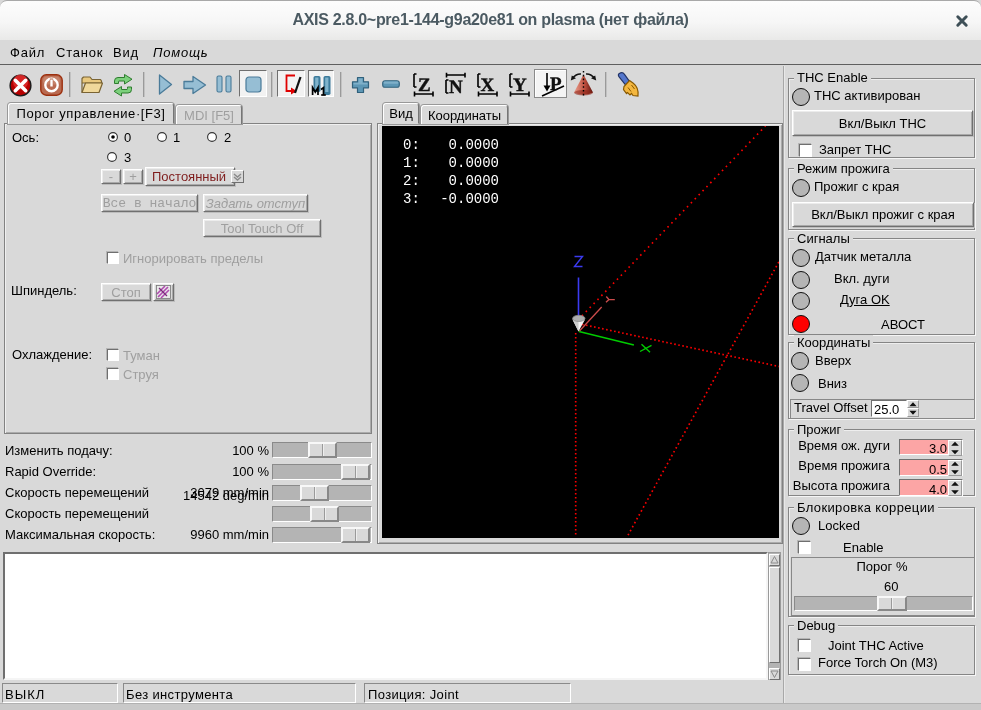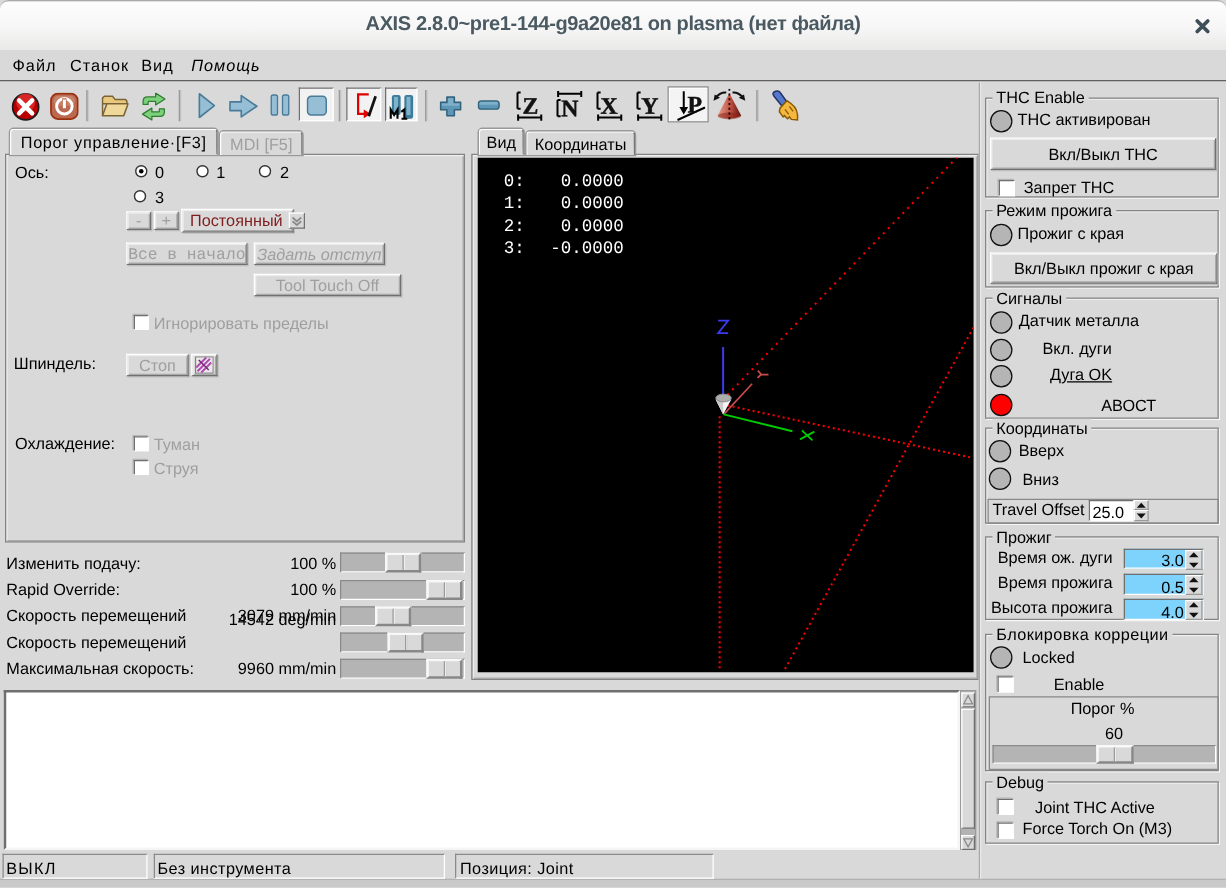--- a/index.html
+++ b/index.html
@@ -27,21 +27,21 @@
 .trough { position:absolute; background:#b4b4b4;
   border-top:1px solid #8a8a8a; border-left:1px solid #8a8a8a;
   border-bottom:1px solid #ffffff; border-right:1px solid #ffffff; }
 .thumb { position:absolute; background:#d9d9d9;
   border-top:2px solid #f8f8f8; border-left:2px solid #f8f8f8;
   border-bottom:2px solid #888888; border-right:2px solid #888888; }
 .btn.gray { color:#9f9f9f; }
 .thumbline { position:absolute; top:0; bottom:0; width:2px; background:#9a9a9a;
   border-right:1px solid #eeeeee; }
 .sep { position:absolute; width:2px; background:#c2c2c2; border-left:1px solid #9a9a9a; }
-.spinbox { position:absolute; left:899px; width:64px; height:16.5px; background:#7dd3fc;
+.spinbox { position:absolute; left:899px; width:64px; height:16.5px; background:#fca5a5;
   border-top:1px solid #707070; border-left:1px solid #707070;
   border-bottom:1px solid #fff; border-right:1px solid #fff; }
 .spinbox span { position:absolute; right:15px; top:1.5px; font-size:13px; color:#000; }
 .spinbox::before { content:""; position:absolute; right:0.5px; top:0.2px; width:12px; height:14px;
   background:#d9d9d9; border:1px solid #9a9a9a; border-top-color:#fff; border-left-color:#fff; }
 .spinbox svg { position:absolute; right:0; top:0; }
 .tab { position:absolute; background:#d9d9d9;
   border-top:1px solid #ffffff; border-left:1px solid #ffffff; border-right:1px solid #767676;
   border-top-left-radius:3px; border-top-right-radius:3px;
   box-shadow: 0 0 0 1px #999999;

